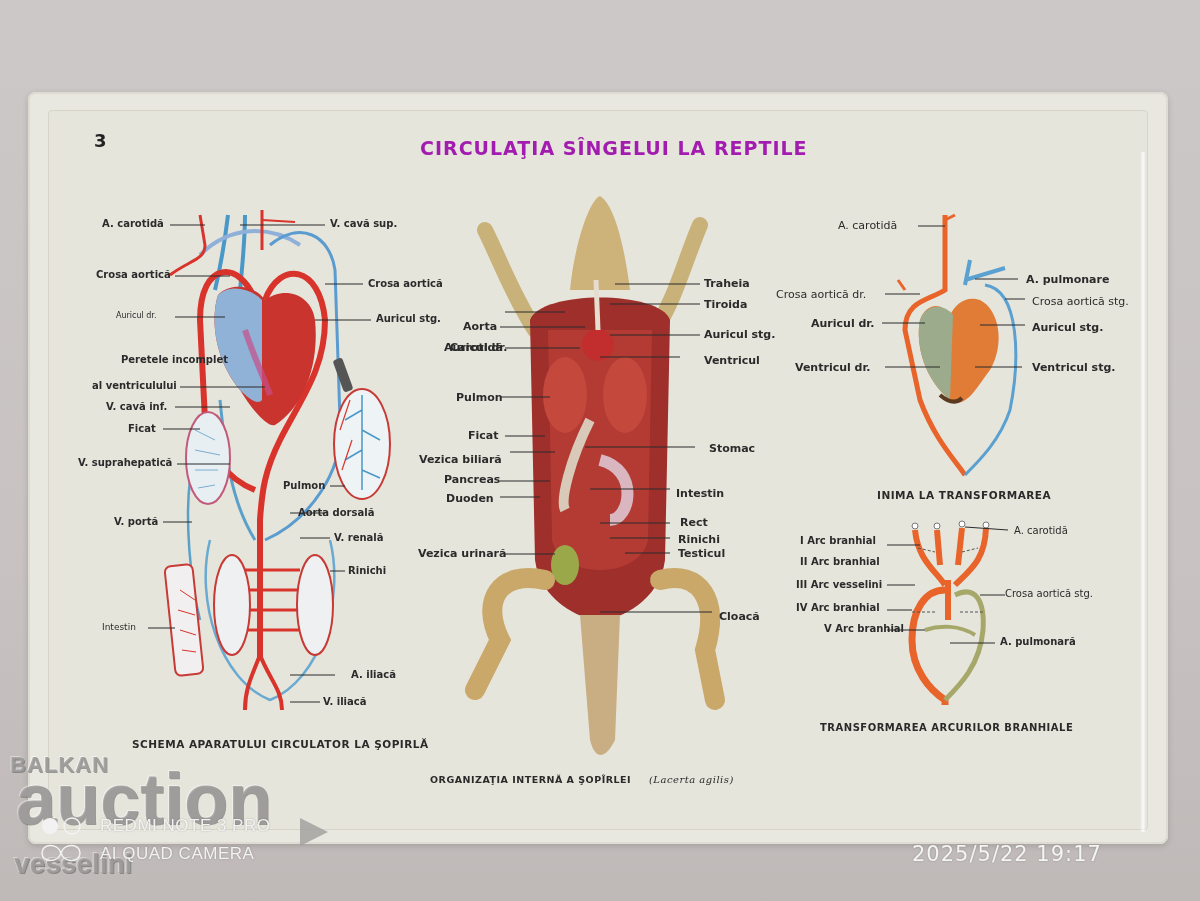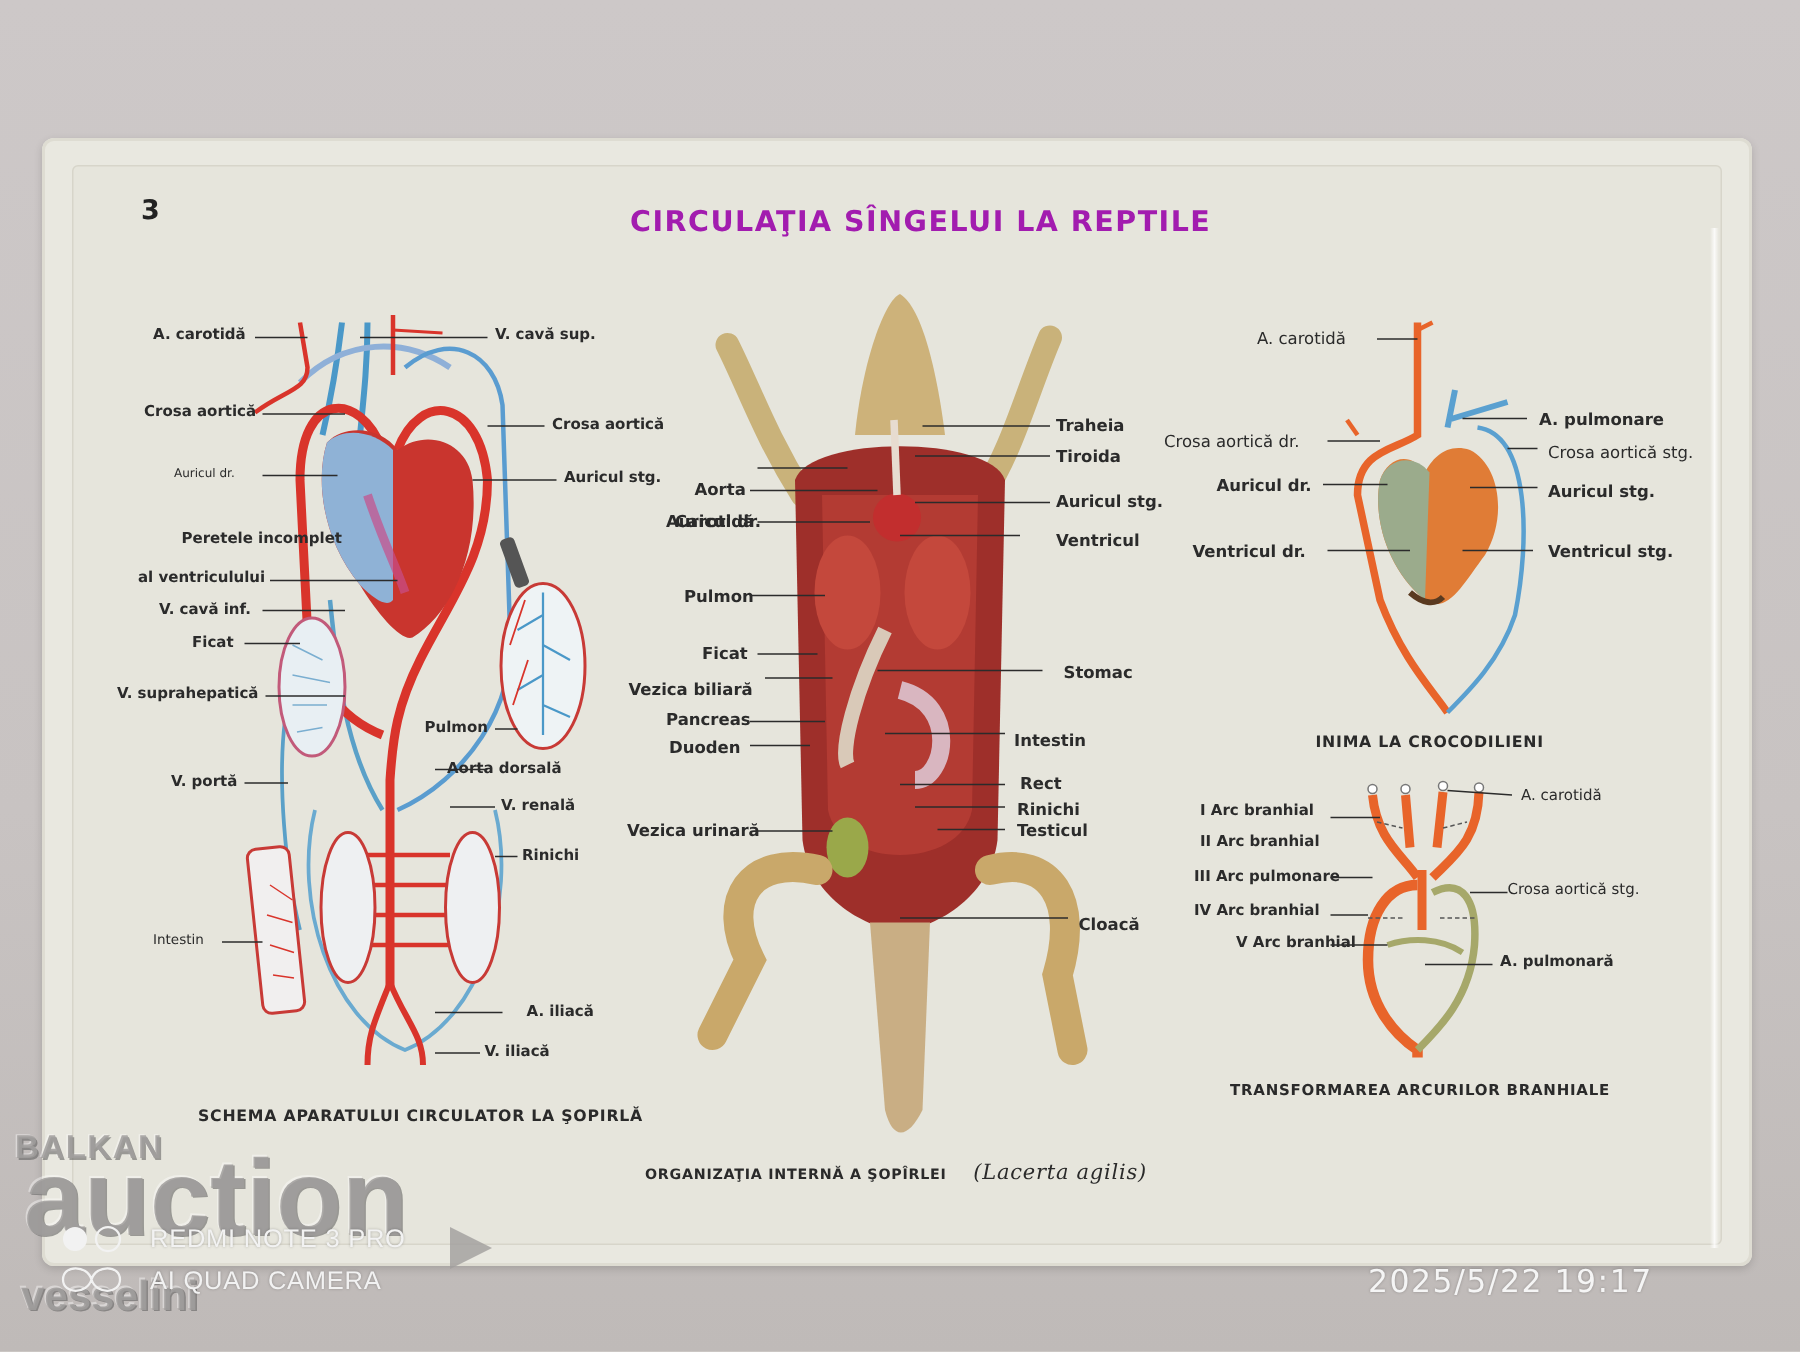--- a/index.html
+++ b/index.html
@@ -6,21 +6,21 @@
   body{width:1200px;height:901px;position:relative;overflow:hidden;background:#c9c4c3;font-family:"DejaVu Sans",sans-serif;}
   .wall{position:absolute;inset:0;background:linear-gradient(180deg,#cdc8c8 0%,#c8c3c2 60%,#bfbab8 100%);}
   .plate{position:absolute;left:28px;top:92px;width:1140px;height:752px;background:#e9e8e0;border-radius:8px;box-shadow:0 0 0 2px #dedcd2 inset,0 2px 6px rgba(0,0,0,0.15);}
   .plate-inner{position:absolute;left:20px;top:18px;right:20px;bottom:14px;background:#e6e5dc;border:1px solid #d7d5ca;border-radius:4px;}
   .glare{position:absolute;right:22px;top:60px;width:6px;height:680px;background:linear-gradient(90deg,rgba(255,255,255,0),rgba(255,255,255,0.8),rgba(255,255,255,0));}
   .txt{position:absolute;color:#2b2b2b;font-weight:bold;font-size:11px;white-space:nowrap;font-family:"DejaVu Sans",sans-serif;}
   .small{font-size:10px;}
   .num{position:absolute;left:94px;top:130px;font-size:18px;font-weight:bold;color:#222;}
   .title{position:absolute;left:420px;top:137px;font-size:19px;font-weight:bold;letter-spacing:1px;color:#a21caf;}
   .caption{position:absolute;font-size:10.5px;font-weight:bold;color:#2a2a2a;letter-spacing:.5px;white-space:nowrap;}
-  .latin{font-style:italic;font-weight:normal;font-family:"DejaVu Serif",serif;font-size:14px;}
+  .latin{font-style:italic;font-weight:normal;font-family:"DejaVu Serif",serif;font-size:10px;}
   svg{position:absolute;left:0;top:0;}
   .lead{stroke:#2b2b2b;stroke-width:1;fill:none;}
   .wm{position:absolute;font-family:"Liberation Sans",sans-serif;font-weight:bold;color:rgba(160,158,156,0.85);text-shadow:1px 1px 0 rgba(90,90,90,0.55),-1px -1px 0 rgba(255,255,255,0.4);}
   .cam{position:absolute;color:#f2f2f2;font-family:"Liberation Sans",sans-serif;font-size:17px;letter-spacing:.5px;text-shadow:0 0 2px rgba(0,0,0,0.25);}
   .stamp{position:absolute;left:912px;top:842px;color:#f5f5f5;font-family:"DejaVu Sans",sans-serif;font-size:21px;letter-spacing:1px;text-shadow:0 0 2px rgba(0,0,0,0.25);}
 </style>
 </head>
 <body>
 
 <div class="wall"></div>
@@ -235,25 +235,25 @@
 <div class="txt" style="left:838px;top:219px;font-weight:normal;">A. carotidă</div>
 <div class="txt" style="left:776px;top:288px;font-weight:normal;">Crosa aortică dr.</div>
 <div class="txt" style="left:811px;top:317px;">Auricul dr.</div>
 <div class="txt" style="left:795px;top:361px;">Ventricul dr.</div>
 
 <div class="txt" style="left:1026px;top:273px;">A. pulmonare</div>
 <div class="txt" style="left:1032px;top:295px;font-weight:normal;">Crosa aortică stg.</div>
 <div class="txt" style="left:1032px;top:321px;">Auricul stg.</div>
 <div class="txt" style="left:1032px;top:361px;">Ventricul stg.</div>
 
-<div class="caption" style="left:877px;top:489px;">INIMA LA CROCODILIENI</div>
+<div class="caption" style="left:877px;top:489px;">INIMA LA TRANSFORMAREA</div>
 
 <div class="txt small" style="left:800px;top:535px;">I Arc branhial</div>
 <div class="txt small" style="left:800px;top:556px;">II Arc branhial</div>
-<div class="txt small" style="left:796px;top:579px;">III Arc pulmonare</div>
+<div class="txt small" style="left:796px;top:579px;">III Arc vesselini</div>
 <div class="txt small" style="left:796px;top:602px;">IV Arc branhial</div>
 <div class="txt small" style="left:800px;top:623px;margin-left:24px;">V Arc branhial</div>
 
 <div class="txt small" style="left:1014px;top:525px;font-weight:normal;">A. carotidă</div>
 <div class="txt small" style="left:1005px;top:588px;font-weight:normal;">Crosa aortică stg.</div>
 <div class="txt small" style="left:1000px;top:636px;">A. pulmonară</div>
 
 <div class="caption" style="left:820px;top:722px;font-size:10px;">TRANSFORMAREA ARCURILOR BRANHIALE</div>
 
 <div class="wm" style="left:10px;top:752px;font-size:22px;letter-spacing:1px;">BALKAN</div>

